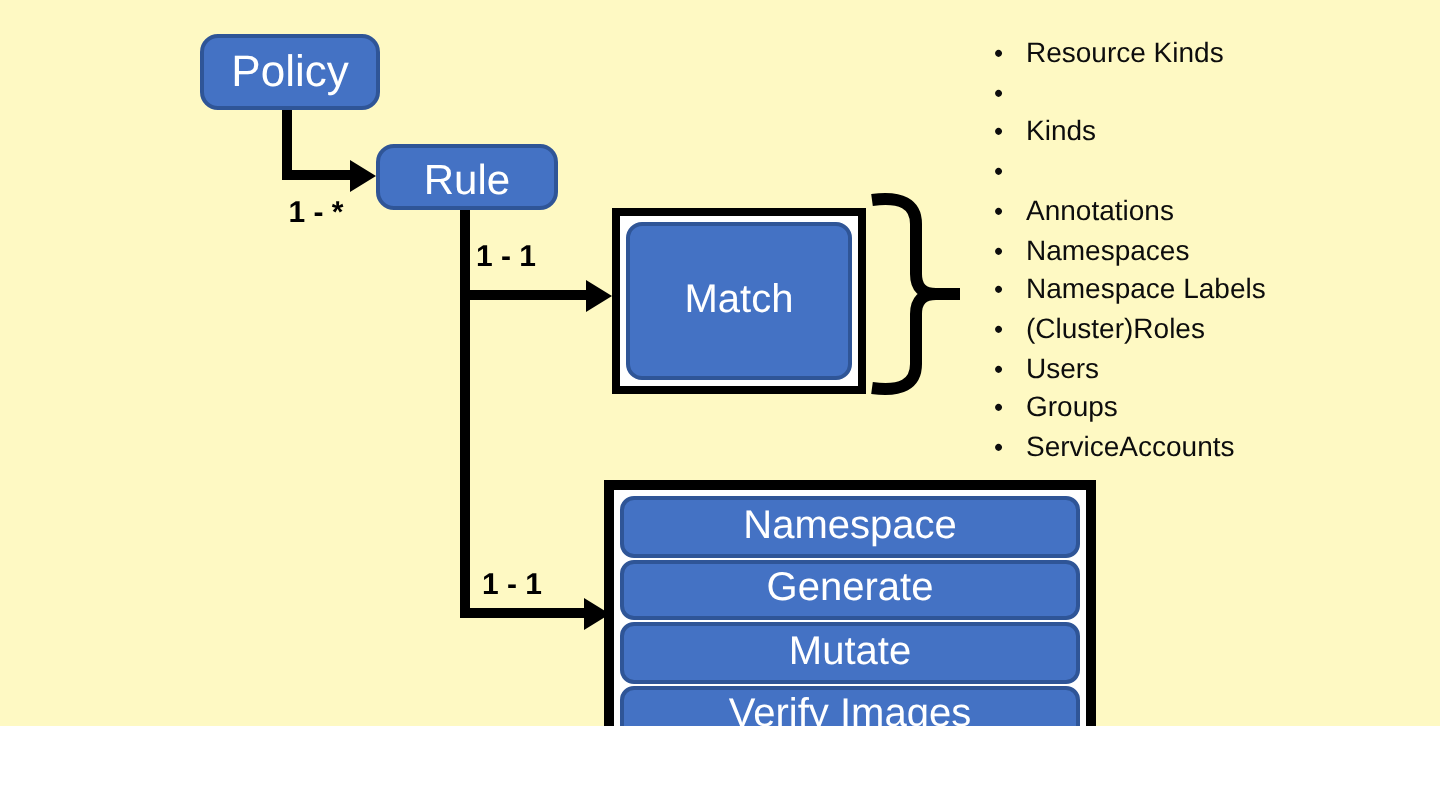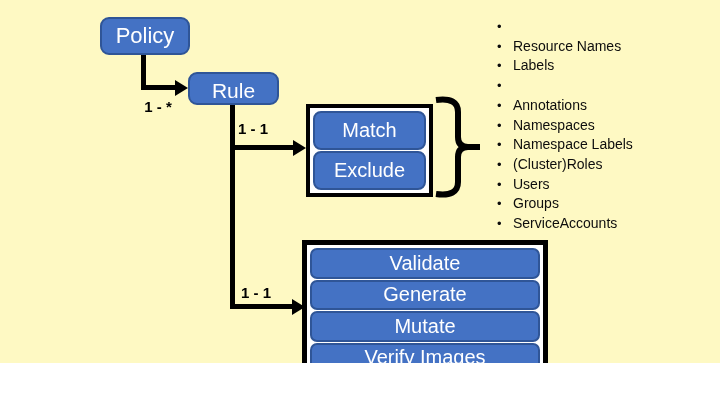--- a/index.html
+++ b/index.html
@@ -115,41 +115,38 @@
   <div class="line line-rule-v"></div>
 
   <div class="line line-match-h"></div>
   <div class="arrowhead arrow-match"></div>
   <div class="edge-label label-rule-match">1 - 1</div>
 
   <div class="group-frame group-match">
     <div class="node-inner">
       <span>Match</span>
     </div>
-    <div class="node-inner">
-      <span>Exclude</span>
-    </div>
   </div>
 
   <svg class="brace-svg" width="52" height="114" viewBox="0 0 52 114">
     <path d="M3 10 Q25 7 25 22 L25 47 Q25 57 35 57 Q25 57 25 67 L25 92 Q25 107 3 104" fill="none" stroke="#000000" stroke-width="6"></path>
     <path d="M33 57 L47 57" fill="none" stroke="#000000" stroke-width="6"></path>
   </svg>
 
   <ul class="criteria-list">
     <li>
         <span class="bullet">•</span>
+        <span>Resource Kinds</span>
       </li>
     <li>
         <span class="bullet">•</span>
-        <span>Resource Names</span>
       </li>
     <li>
         <span class="bullet">•</span>
-        <span>Labels</span>
+        <span>Kinds</span>
       </li>
     <li>
         <span class="bullet">•</span>
       </li>
     <li>
         <span class="bullet">•</span>
         <span>Annotations</span>
       </li>
     <li>
         <span class="bullet">•</span>
@@ -176,21 +173,21 @@
         <span>ServiceAccounts</span>
       </li>
   </ul>
 
   <div class="line line-actions-h"></div>
   <div class="arrowhead arrow-actions"></div>
   <div class="edge-label label-rule-actions">1 - 1</div>
 
   <div class="group-frame group-actions">
     <div class="node-inner">
-      <span>Validate</span>
+      <span>Namespace</span>
     </div>
     <div class="node-inner">
       <span>Generate</span>
     </div>
     <div class="node-inner">
       <span>Mutate</span>
     </div>
     <div class="node-inner">
       <span>Verify Images</span>
     </div>

